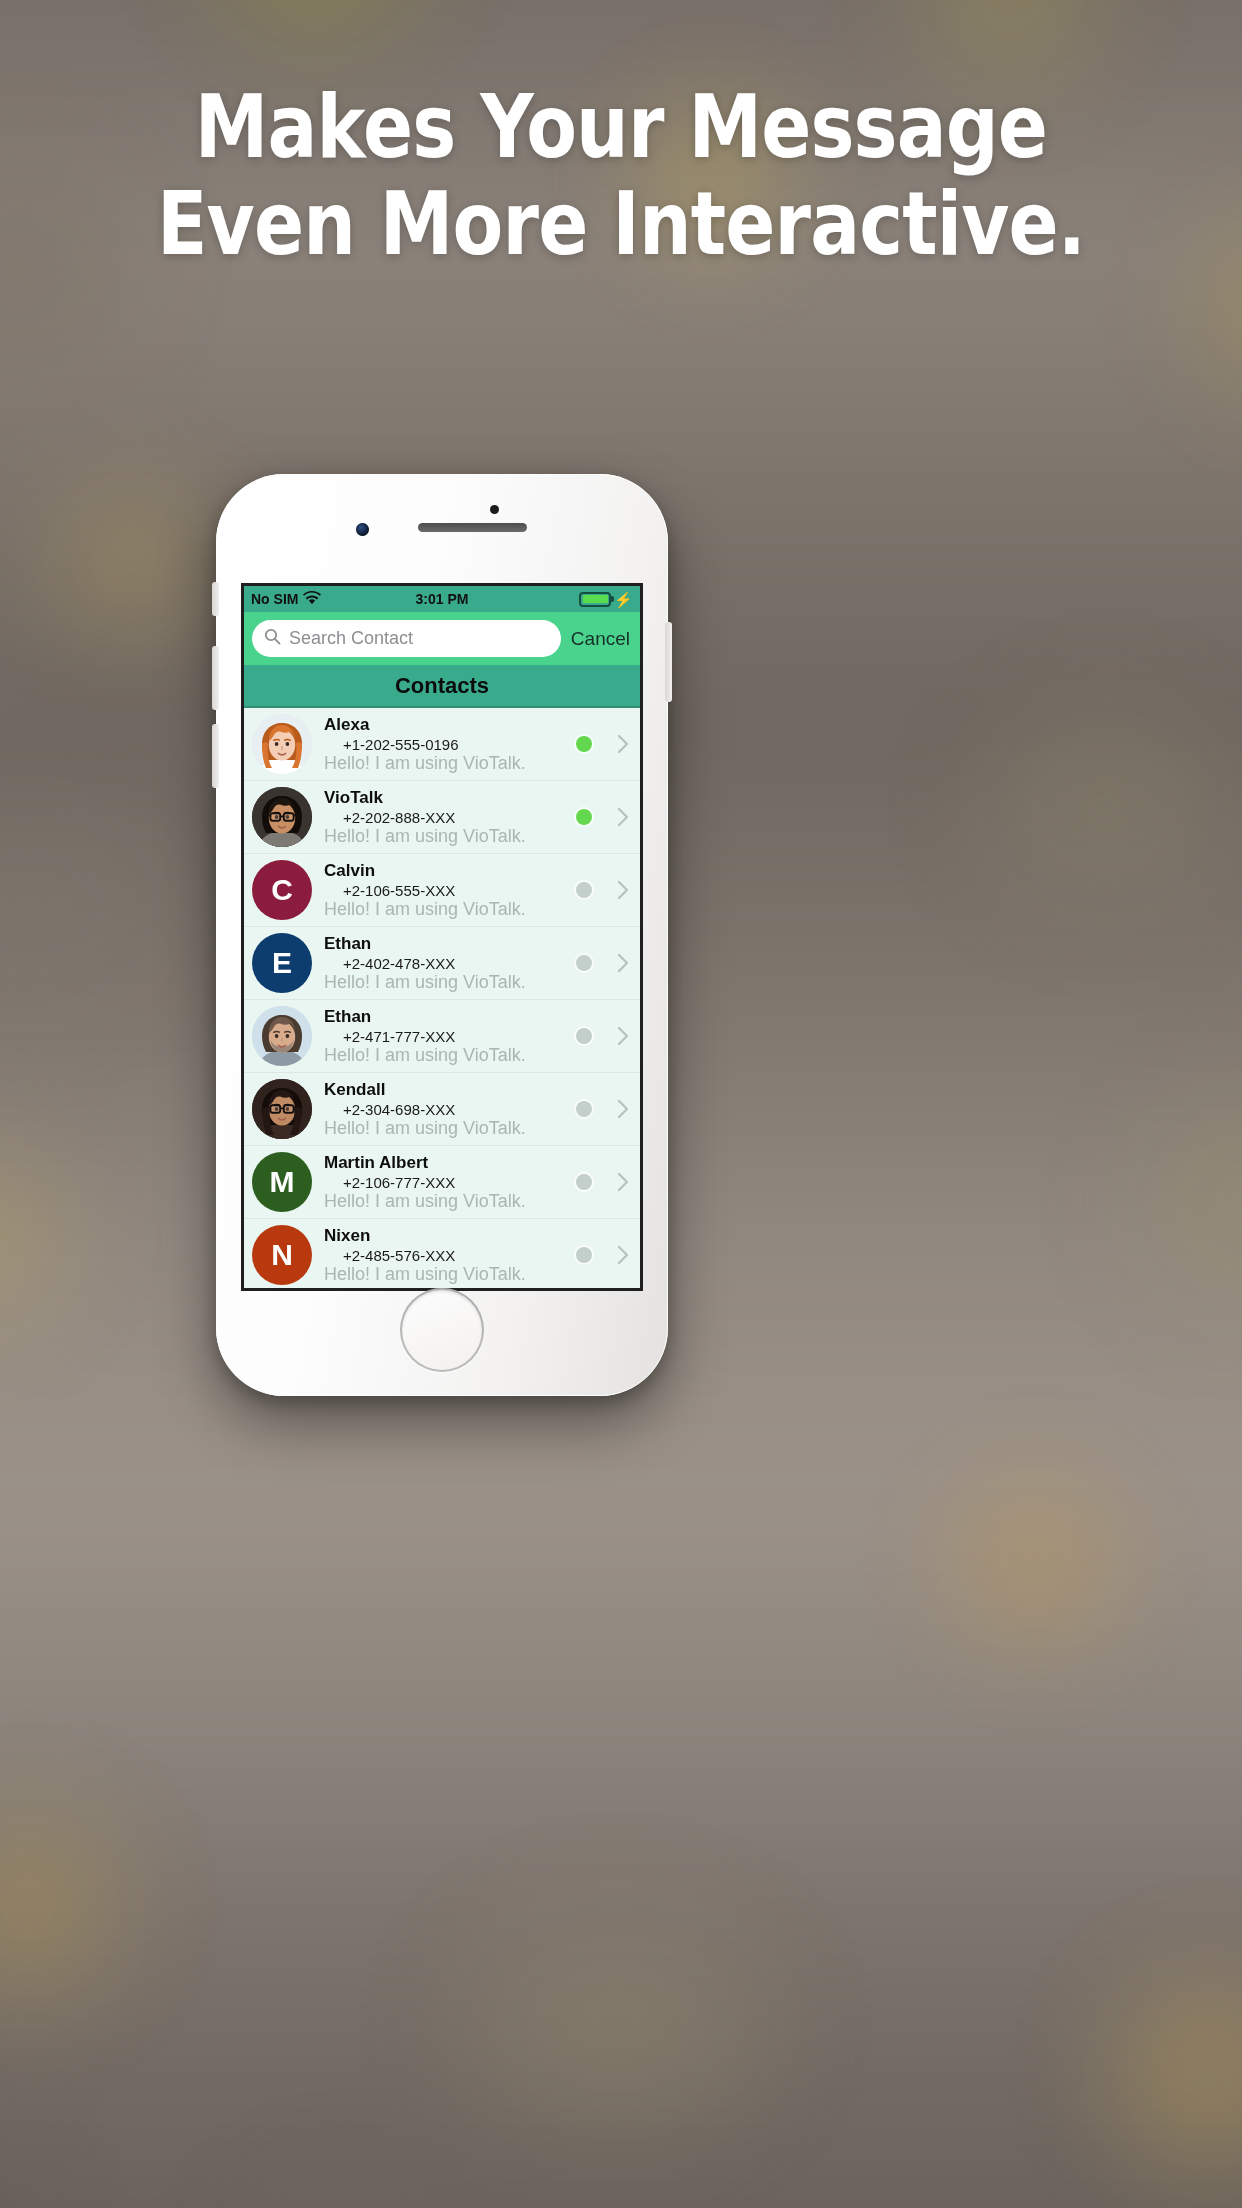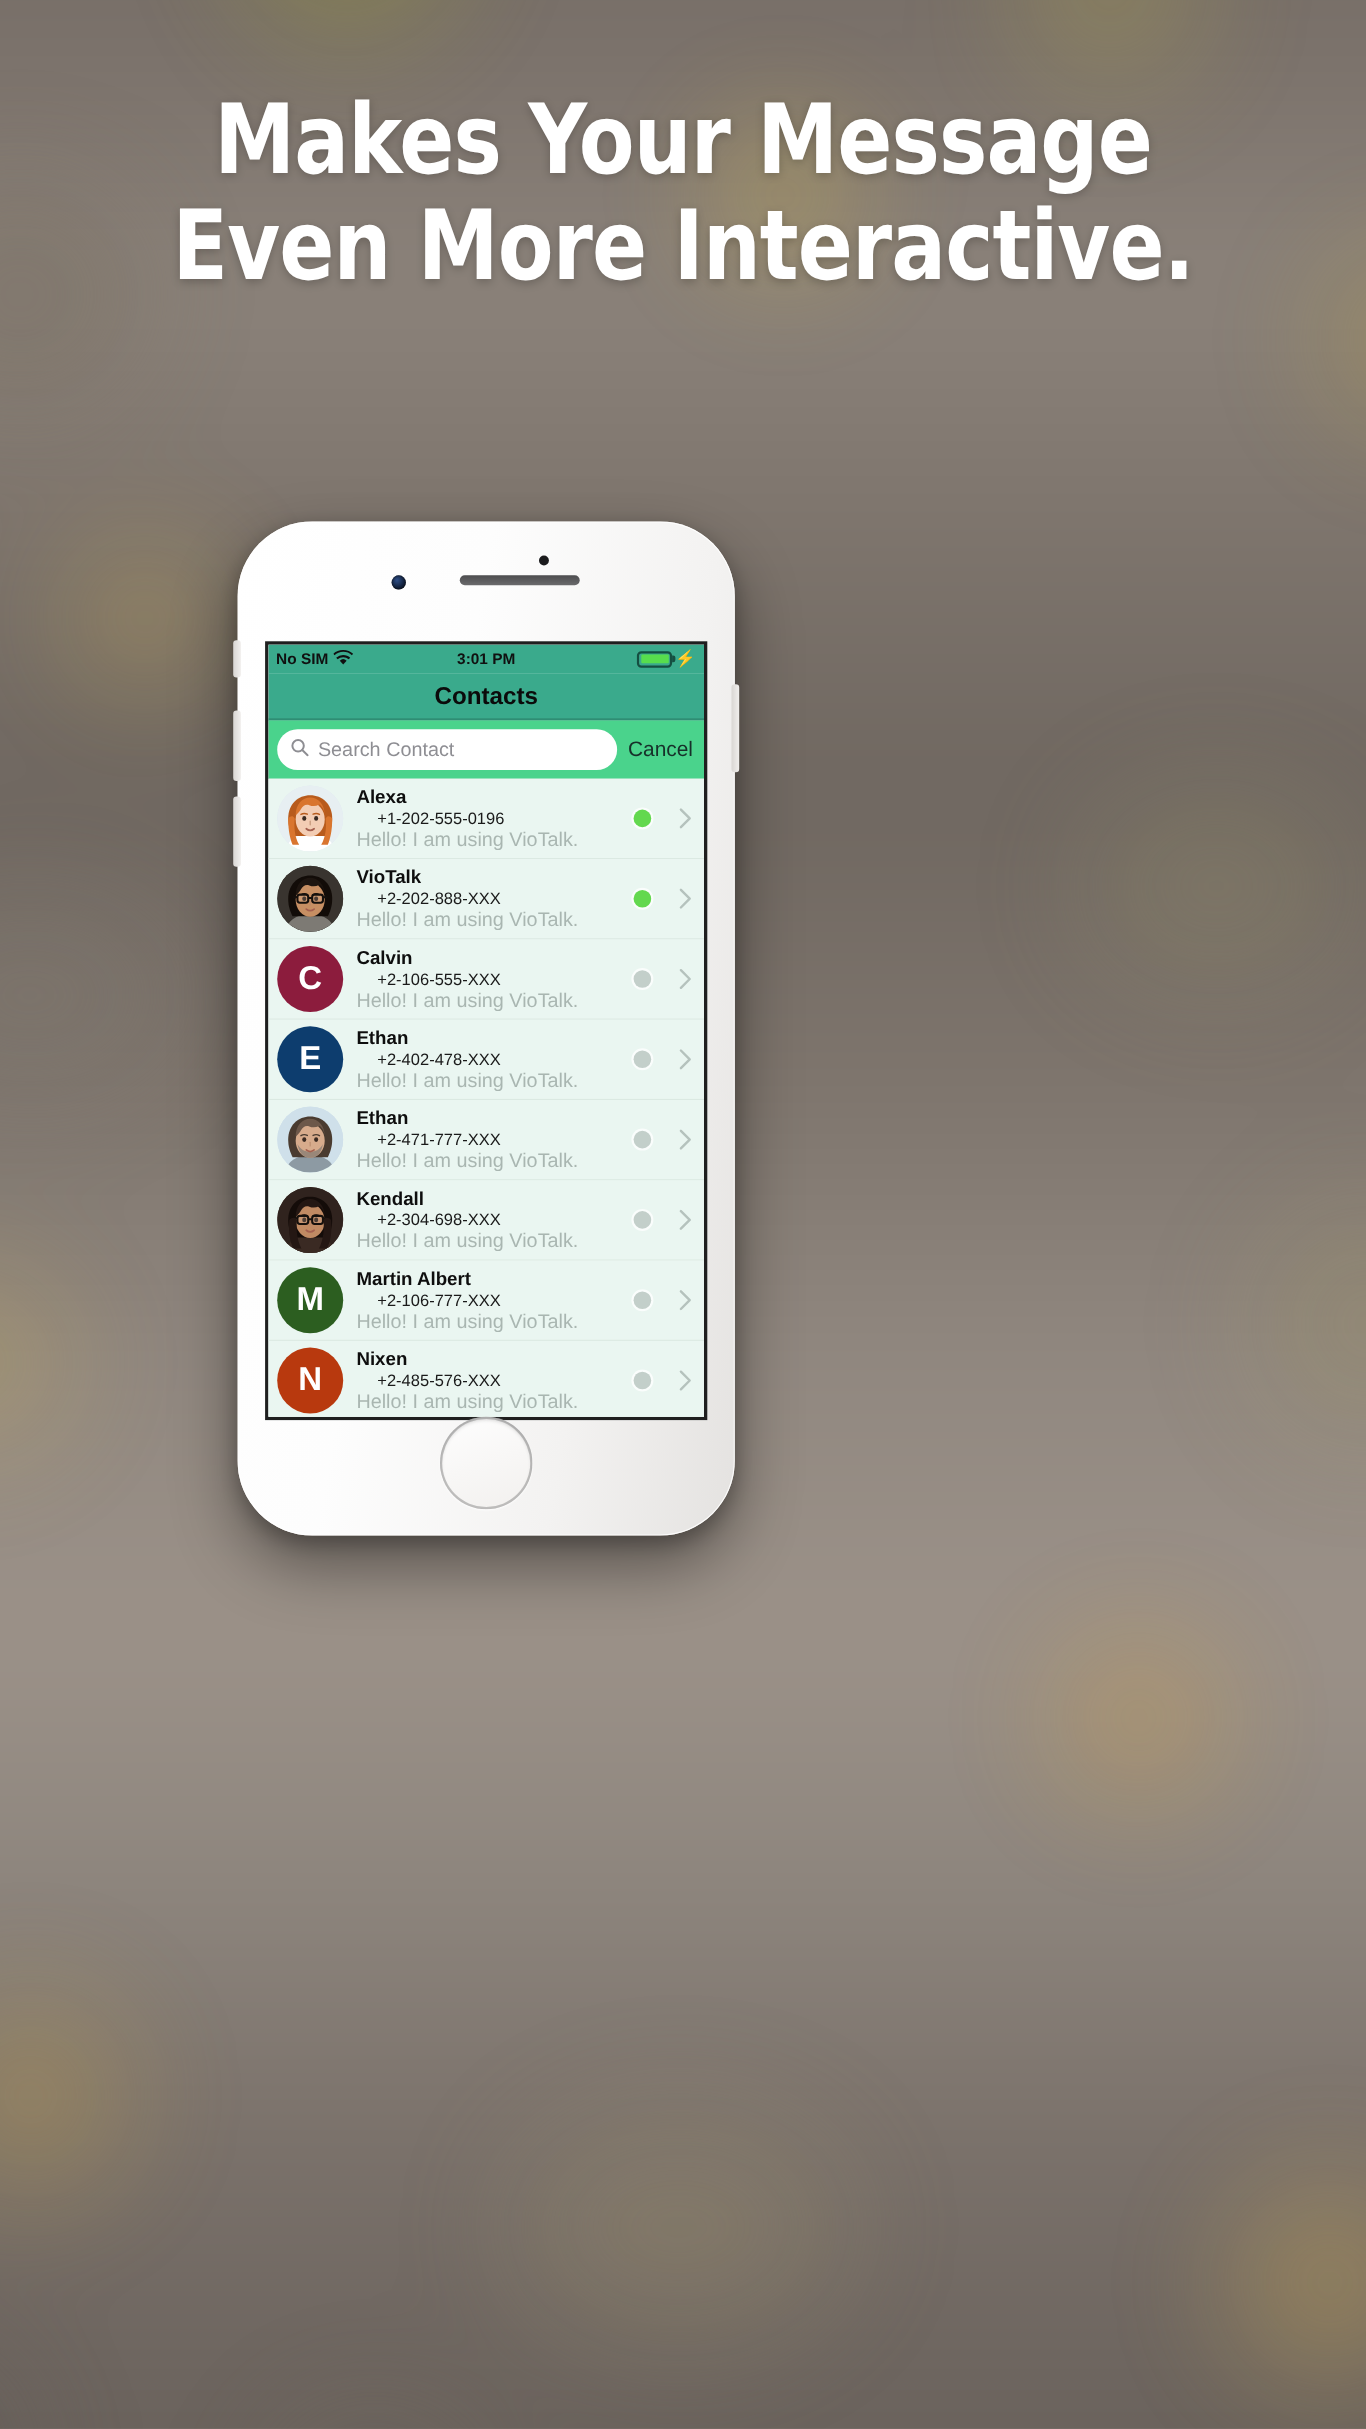--- a/index.html
+++ b/index.html
@@ -227,35 +227,35 @@
       </div>
       <div id="sb-time">3:01 PM</div>
       <div id="sb-right">
         <div id="battery">
             <div class="fill"></div>
           </div>
         <span id="bolt">⚡</span>
       </div>
     </div>
 
-    <div id="navbar">
-      <div class="title">Contacts</div>
-    </div>
-
     <div id="searchbar">
       <div id="searchfield">
         <span>
           <svg width="17" height="17" viewBox="0 0 17 17">
             <circle cx="7" cy="7" r="5.2" fill="none" stroke="#8e8e93" stroke-width="1.8"></circle>
             <line x1="10.8" y1="10.8" x2="15.6" y2="15.6" stroke="#8e8e93" stroke-width="1.8" stroke-linecap="round"></line>
           </svg>
         </span>
         <span class="placeholder">Search Contact</span>
       </div>
       <div id="cancel">Cancel</div>
+    </div>
+
+    <div id="navbar">
+      <div class="title">Contacts</div>
     </div>
 
     <div id="list">
         <div class="row">
           <div class="avatar photo" style="background: rgb(223, 233, 239);">
   <svg class="face" viewBox="0 0 60 60" preserveAspectRatio="xMidYMid slice">
     <rect width="60" height="60" fill="#e7eff2"></rect>
     <ellipse cx="30" cy="59" rx="22" ry="15" fill="#ffffff"></ellipse>
     <path d="M10 30c0-13 9-21 20-21s20 8 20 21c0 7-2 12-4 16H14c-2-4-4-9-4-16z" fill="#b85b1c"></path>
     <ellipse cx="30" cy="31" rx="13.2" ry="15.4" fill="#f3cdb4"></ellipse>

